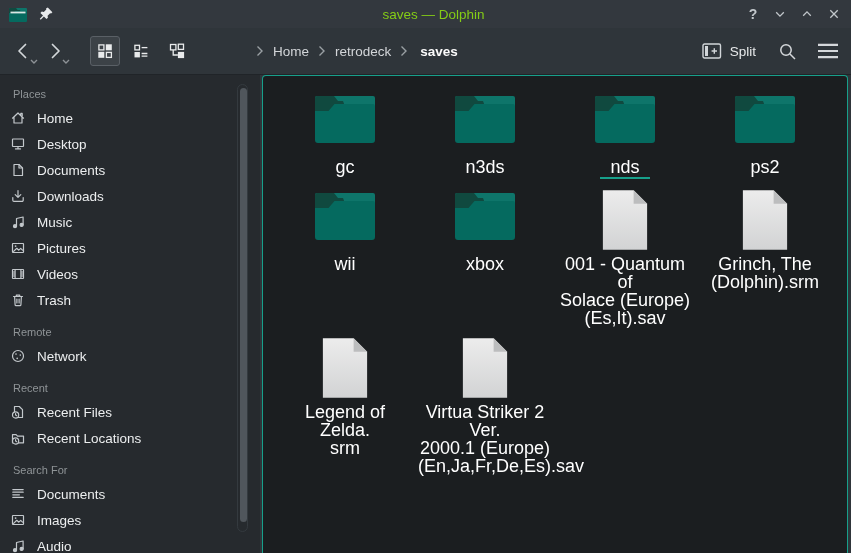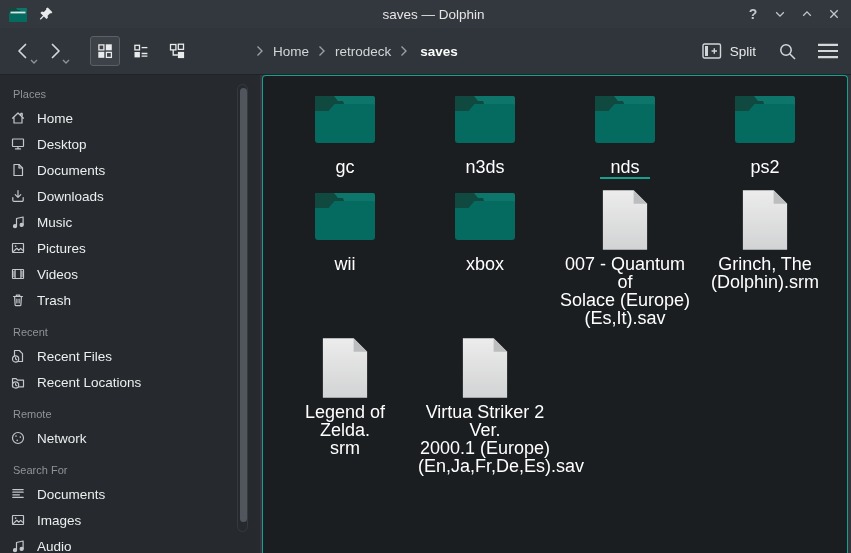--- a/index.html
+++ b/index.html
@@ -25,21 +25,21 @@
 
   
   .titlebar {
     height:28px; background:var(--titlebar-bg);
     display:flex; align-items:center; padding:0 8px; position:relative;
   }
   .titlebar .app-icon { display:flex; margin-right:10px; }
   .titlebar .pin { display:flex; }
   .titlebar .title {
     position:absolute; left:16px; right:0; text-align:center;
-    font-size:13.5px; color:#e5e5e5; pointer-events:none;
+    font-size:13.5px; color:#84cc16; pointer-events:none;
   }
   .win-controls { margin-left:auto; display:flex; align-items:center; gap:9px; z-index:2; }
   .win-btn { background:none; border:none; width:18px; height:18px; display:flex;
     align-items:center; justify-content:center; cursor:default; padding:0; }
   .help-glyph { font-size:14px; color:#c2c7cb; font-weight:bold; line-height:1; }
 
   
   .toolbar {
     height:47px; background:var(--toolbar-bg);
     display:flex; align-items:center; padding:0 10px;
@@ -325,54 +325,54 @@
               <svg width="16" height="16" viewBox="0 0 16 16" fill="none" stroke="#c3c8cc" stroke-width="1.2" stroke-linecap="round" stroke-linejoin="round">
                 <path d="M3.5 4.5h9M6.3 4.5V3.2h3.4v1.3"></path>
                 <path d="M4.6 4.5l.5 8.2a1 1 0 0 0 1 1h3.8a1 1 0 0 0 1-1l.5-8.2"></path>
                 <path d="M6.9 7v4M9.1 7v4"></path>
               </svg>
             </span>
             <span class="s-label">Trash</span>
           </div>
         </div>
         <div class="side-section">
-          <div class="side-header">Recent</div>
-          <div class="side-item">
-            <span class="s-icon">
-              <svg width="16" height="16" viewBox="0 0 16 16" fill="none" stroke="#c3c8cc" stroke-width="1.2" stroke-linecap="round" stroke-linejoin="round">
-                <path d="M4.5 2.5h4.8l3.2 3.2v7.8H4.5z"></path>
-                <circle cx="5.6" cy="11" r="3.1" fill="#262a2e"></circle>
-                <path d="M5.6 9.6V11l1.1.7"></path>
-              </svg>
-            </span>
-            <span class="s-label">Recent Files</span>
-          </div>
-          <div class="side-item">
-            <span class="s-icon">
-              <svg width="16" height="16" viewBox="0 0 16 16" fill="none" stroke="#c3c8cc" stroke-width="1.2" stroke-linecap="round" stroke-linejoin="round">
-                <path d="M2.5 12.8V4.6h3.6l1.4 1.5h6v6.7z"></path>
-                <circle cx="5.6" cy="11" r="3.1" fill="#262a2e"></circle>
-                <path d="M5.6 9.6V11l1.1.7"></path>
-              </svg>
-            </span>
-            <span class="s-label">Recent Locations</span>
-          </div>
-        </div>
-        <div class="side-section">
           <div class="side-header">Remote</div>
           <div class="side-item">
             <span class="s-icon">
               <svg width="16" height="16" viewBox="0 0 16 16" fill="none" stroke="#c3c8cc" stroke-width="1.2" stroke-linecap="round" stroke-linejoin="round">
                 <circle cx="8" cy="8" r="5.5"></circle>
                 <circle cx="6" cy="6.1" r="0.8" fill="#c3c8cc" stroke="none"></circle>
                 <circle cx="10.3" cy="7.1" r="0.8" fill="#c3c8cc" stroke="none"></circle>
                 <circle cx="7.2" cy="10.4" r="0.8" fill="#c3c8cc" stroke="none"></circle>
               </svg>
             </span>
             <span class="s-label">Network</span>
+          </div>
+        </div>
+        <div class="side-section">
+          <div class="side-header">Recent</div>
+          <div class="side-item">
+            <span class="s-icon">
+              <svg width="16" height="16" viewBox="0 0 16 16" fill="none" stroke="#c3c8cc" stroke-width="1.2" stroke-linecap="round" stroke-linejoin="round">
+                <path d="M4.5 2.5h4.8l3.2 3.2v7.8H4.5z"></path>
+                <circle cx="5.6" cy="11" r="3.1" fill="#262a2e"></circle>
+                <path d="M5.6 9.6V11l1.1.7"></path>
+              </svg>
+            </span>
+            <span class="s-label">Recent Files</span>
+          </div>
+          <div class="side-item">
+            <span class="s-icon">
+              <svg width="16" height="16" viewBox="0 0 16 16" fill="none" stroke="#c3c8cc" stroke-width="1.2" stroke-linecap="round" stroke-linejoin="round">
+                <path d="M2.5 12.8V4.6h3.6l1.4 1.5h6v6.7z"></path>
+                <circle cx="5.6" cy="11" r="3.1" fill="#262a2e"></circle>
+                <path d="M5.6 9.6V11l1.1.7"></path>
+              </svg>
+            </span>
+            <span class="s-label">Recent Locations</span>
           </div>
         </div>
         <div class="side-section">
           <div class="side-header">Search For</div>
           <div class="side-item">
             <span class="s-icon">
               <svg width="16" height="16" viewBox="0 0 16 16" fill="none" stroke="#c3c8cc" stroke-width="1.2" stroke-linecap="round" stroke-linejoin="round">
                 <path d="M2.8 3.6h10.4M2.8 6.2h10.4M2.8 8.8h6.6M2.8 11.4h10.4"></path>
               </svg>
             </span>
@@ -478,21 +478,21 @@
           </span>
         </div>
         <div class="grid-item">
           <span class="icon-box">
             <svg width="50" height="64" viewBox="0 0 52 64">
   <path d="M3 1h32l14 14v48H3z" fill="url(#pg)"></path>
   <path d="M35 1l14 14H35z" fill="#bcbdbe"></path>
 </svg>
           </span>
           <span class="g-label">
-            <span class="g-line">007 - Quantum of</span>
+            <span class="g-line">001 - Quantum of</span>
             <span class="g-line">Solace (Europe)</span>
             <span class="g-line">(Es,It).sav</span>
           </span>
         </div>
         <div class="grid-item">
           <span class="icon-box">
             <svg width="50" height="64" viewBox="0 0 52 64">
   <path d="M3 1h32l14 14v48H3z" fill="url(#pg)"></path>
   <path d="M35 1l14 14H35z" fill="#bcbdbe"></path>
 </svg>

